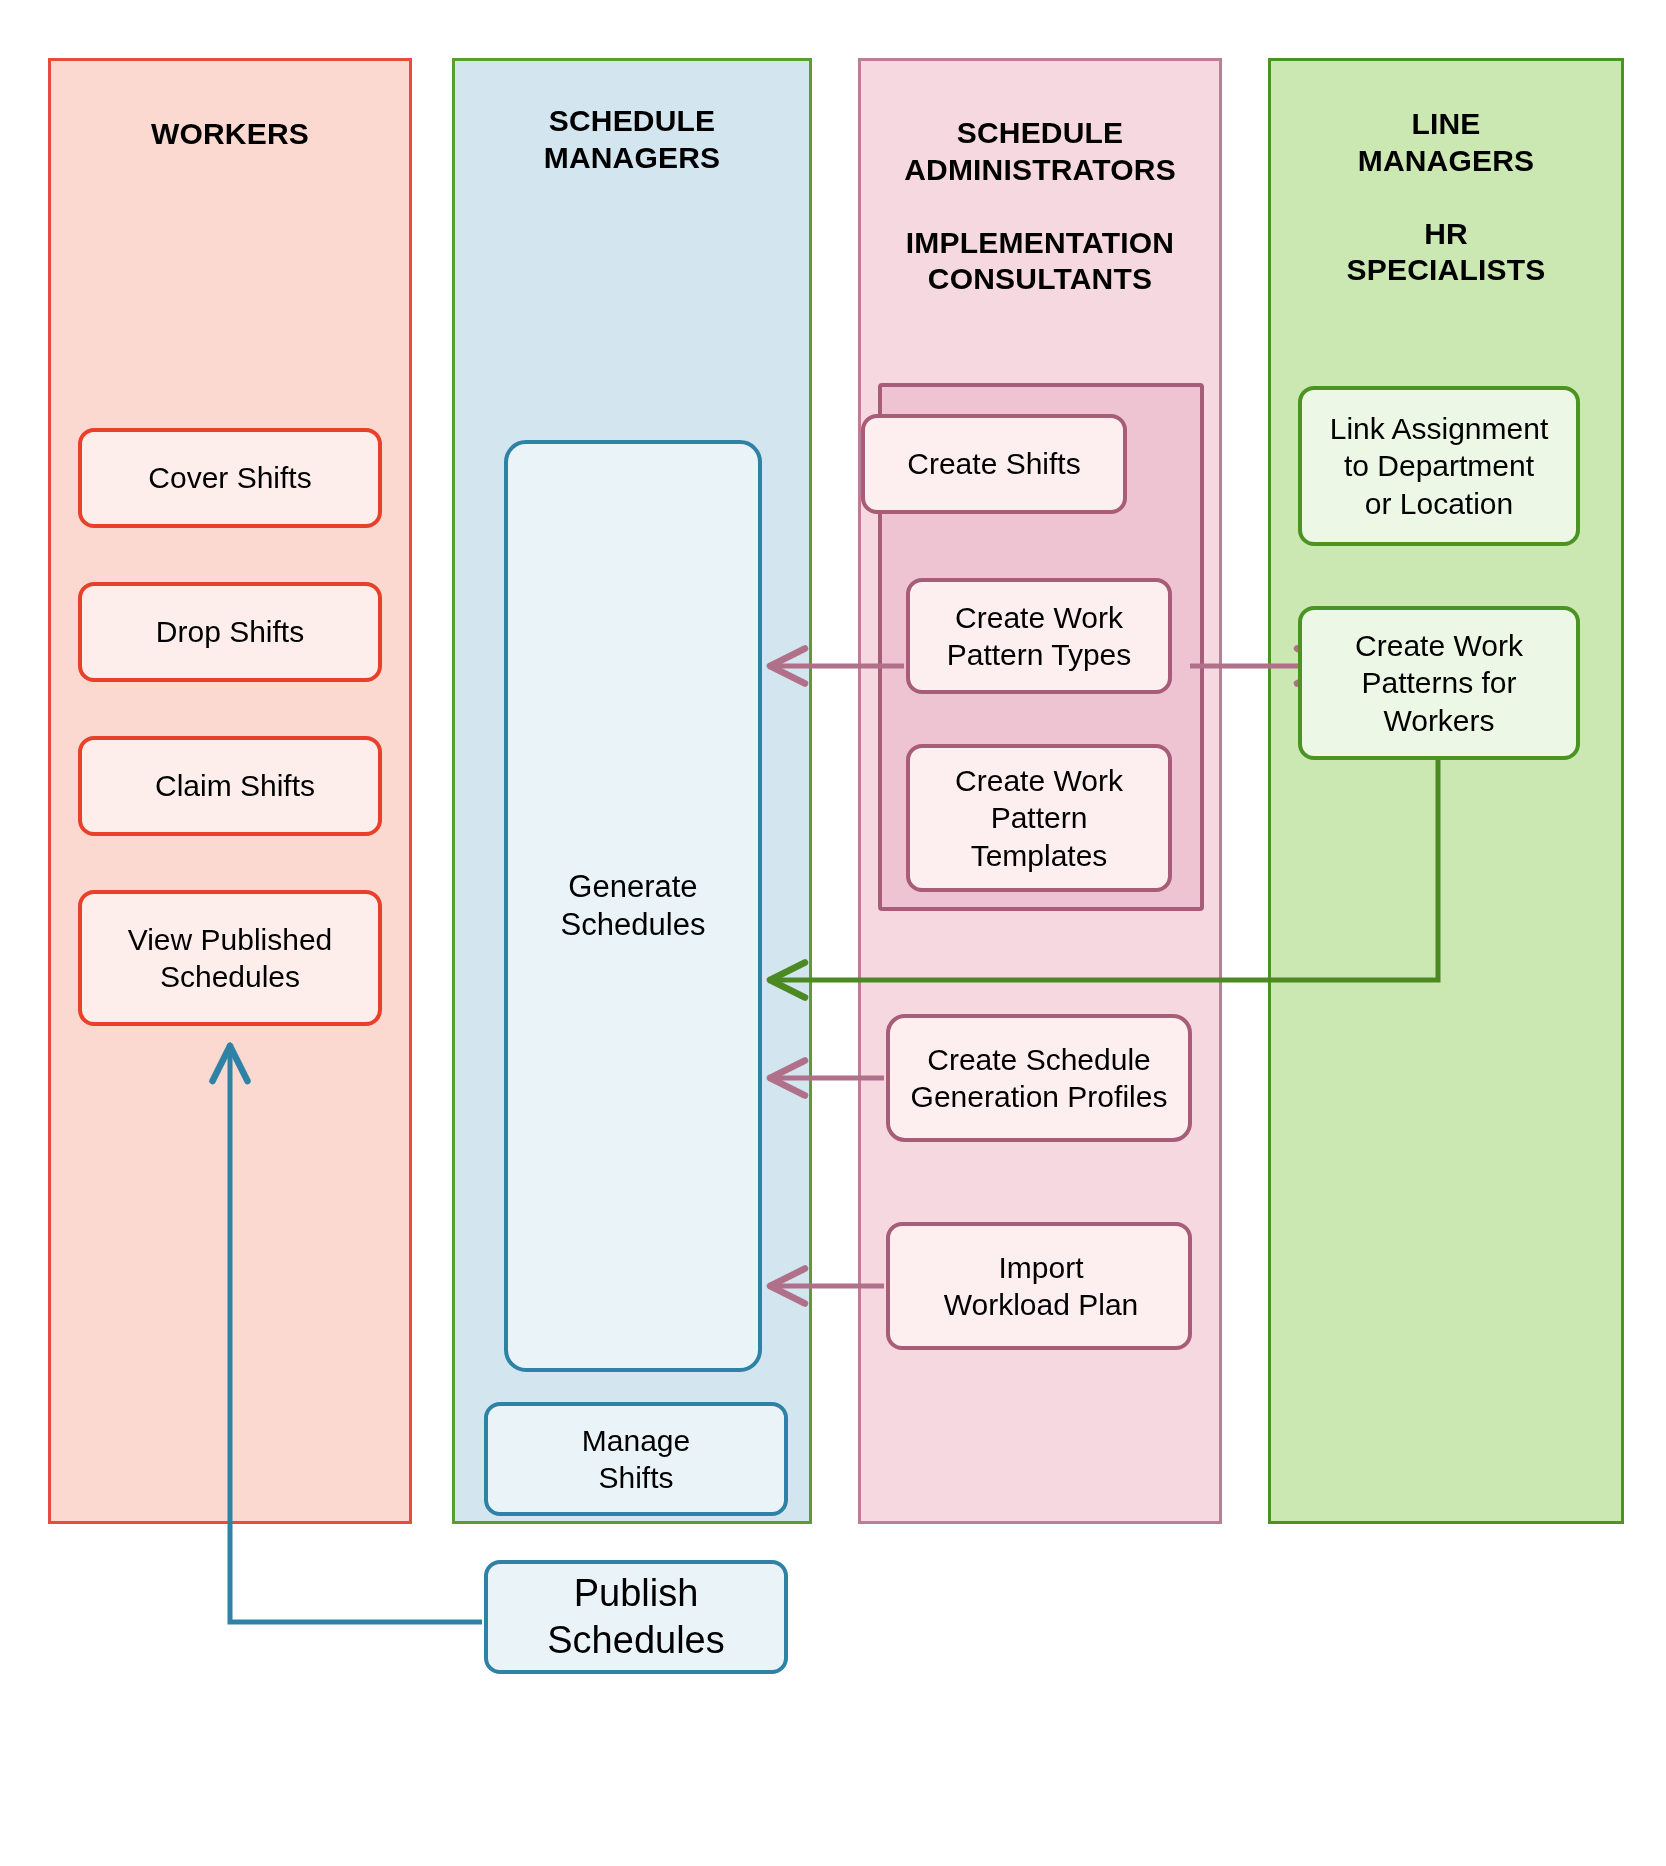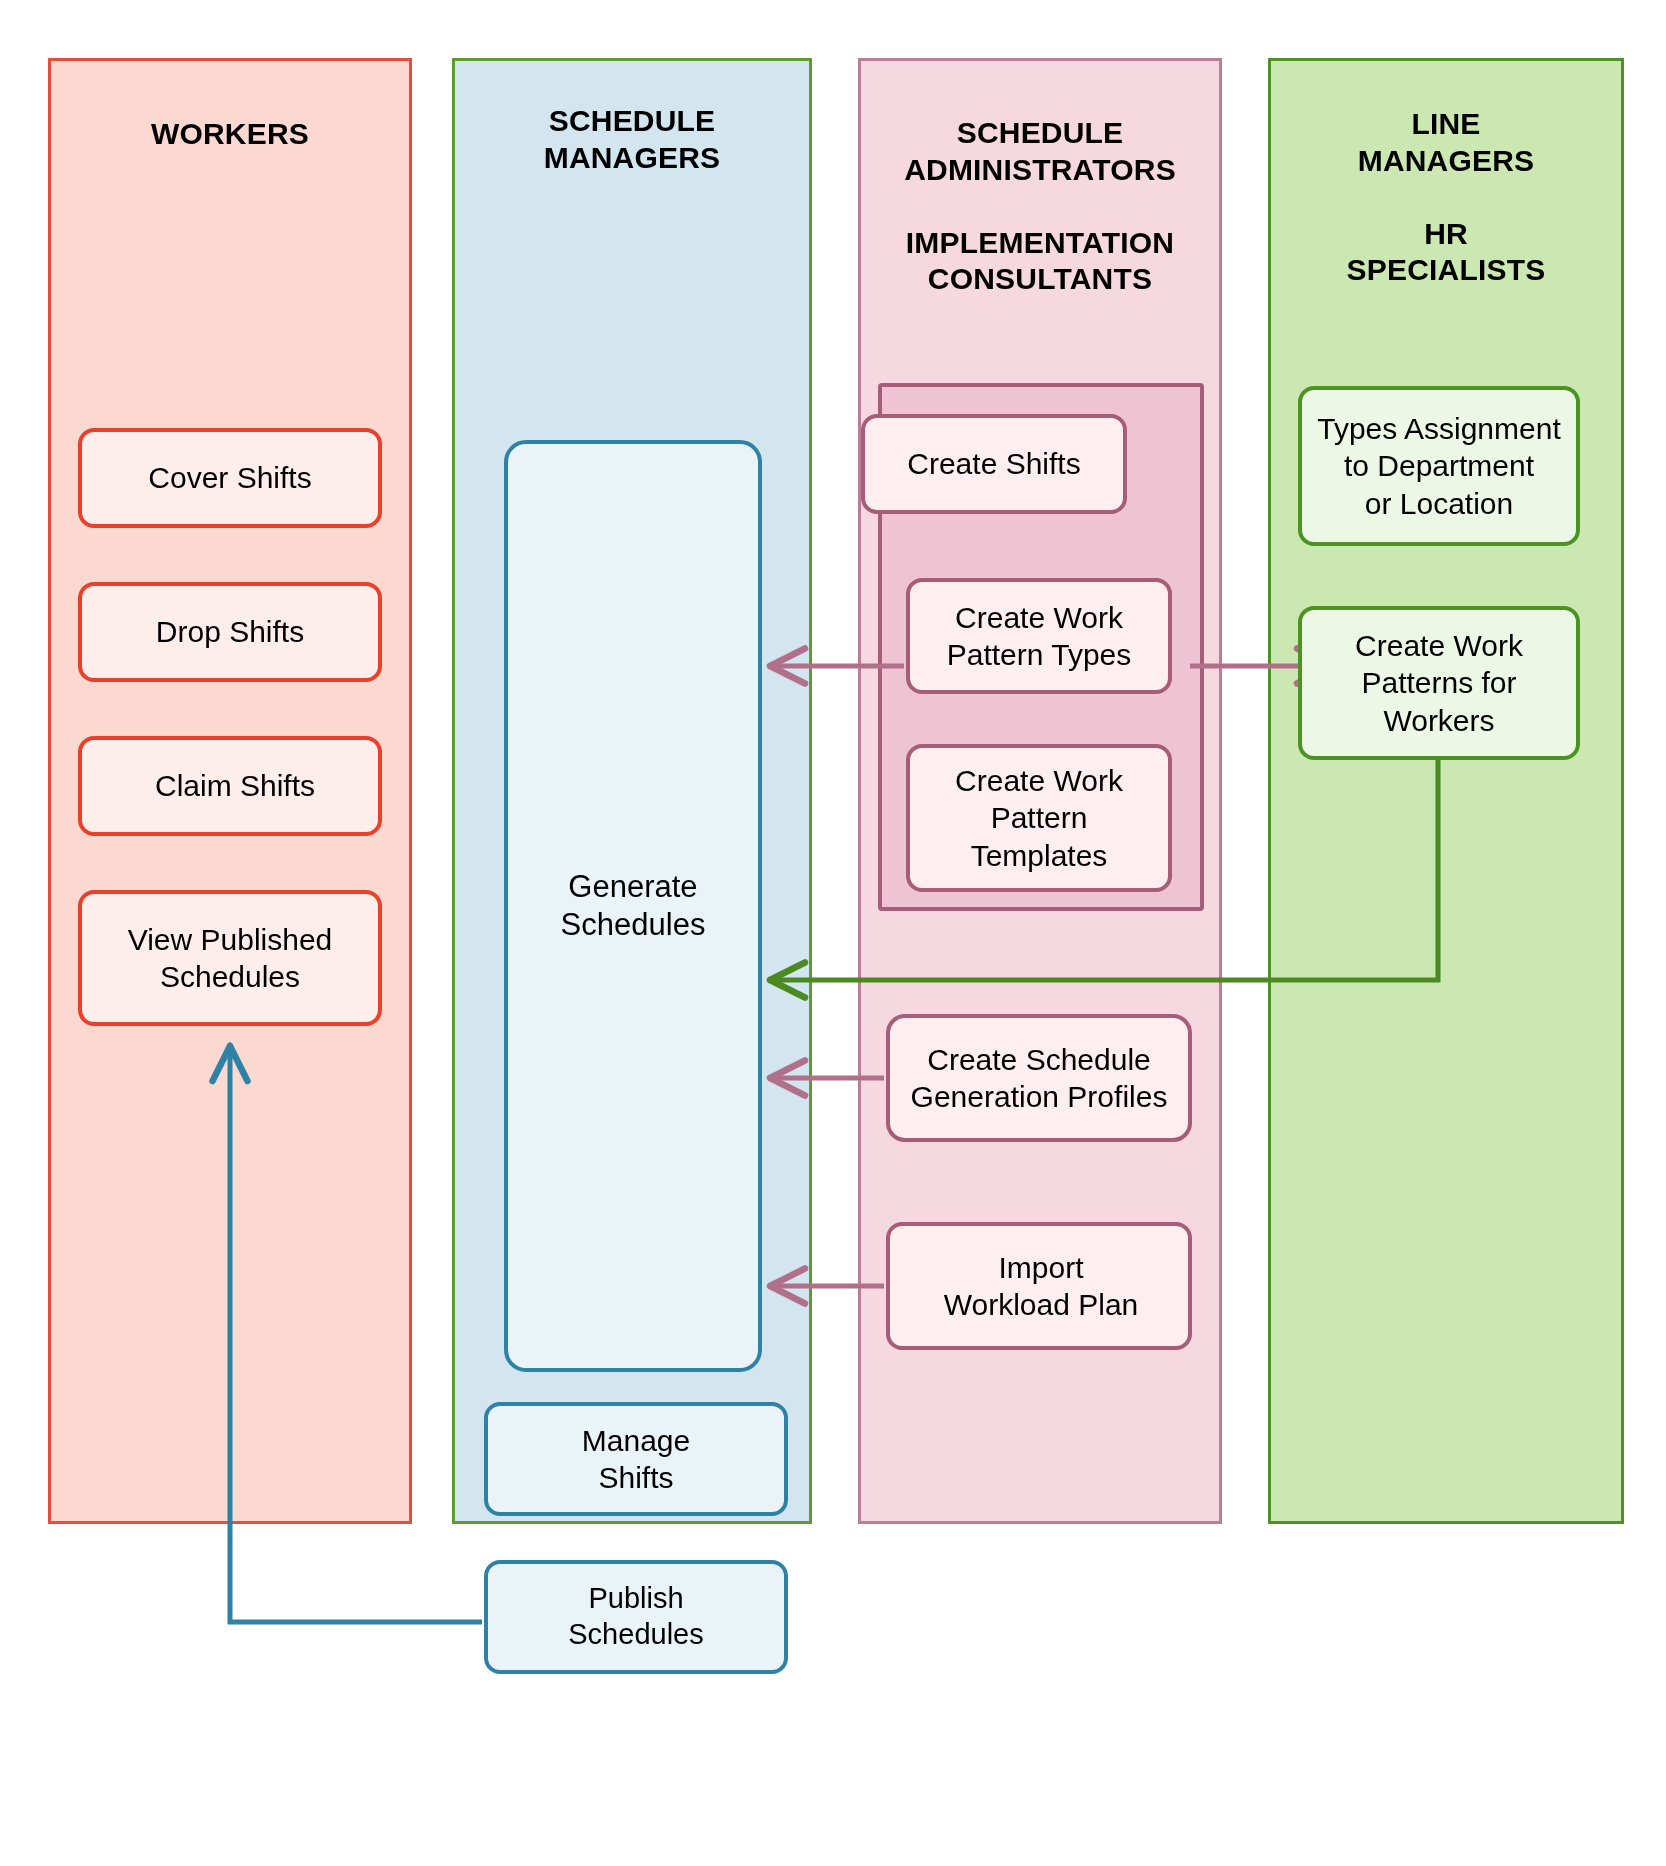--- a/index.html
+++ b/index.html
@@ -138,34 +138,34 @@
   <div class="node" style="left:78px; top:428px; width:304px; height:100px; background:#fdeeec; border-color:#e8402a; font-size:30px;">Cover Shifts</div>
   <div class="node" style="left:78px; top:582px; width:304px; height:100px; background:#fdeeec; border-color:#e8402a; font-size:30px;">Drop Shifts</div>
   <div class="node" style="left:78px; top:736px; width:304px; height:100px; background:#fdeeec; border-color:#e8402a; font-size:30px;padding-left:20px;">Claim Shifts</div>
   <div class="node" style="left:78px; top:890px; width:304px; height:136px; background:#fdeeec; border-color:#e8402a; font-size:30px;">View Published
 Schedules</div>
 
   <div class="node big-node" style="left:504px; top:392px; width:258px; height:932px; background:#eaf4f8; border-color:#2e82a6; font-size:31px; border-radius:22px;">Generate
 Schedules</div>
   <div class="node" style="left:484px; top:1402px; width:304px; height:114px; background:#eaf4f8; border-color:#2e82a6; font-size:30px;">Manage
 Shifts</div>
-  <div class="node" style="left:484px; top:1560px; width:304px; height:114px; background:#eaf4f8; border-color:#2e82a6; font-size:29px;">Publish
+  <div class="node" style="left:484px; top:1560px; width:304px; height:114px; background:#eaf4f8; border-color:#2e82a6; font-size:38px;">Publish
 Schedules</div>
 
   <div class="node" style="left:861px; top:414px; width:266px; height:100px; background:#fdeef0; border-color:#a75c78; font-size:30px;">Create Shifts</div>
   <div class="node" style="left:906px; top:578px; width:266px; height:116px; background:#fdeef0; border-color:#a75c78; font-size:30px;">Create Work
 Pattern Types</div>
   <div class="node" style="left:906px; top:744px; width:266px; height:148px; background:#fdeef0; border-color:#a75c78; font-size:30px;">Create Work
 Pattern
 Templates</div>
   <div class="node" style="left:886px; top:1014px; width:306px; height:128px; background:#fdeef0; border-color:#a75c78; font-size:30px;border-radius:19px;">Create Schedule
 Generation Profiles</div>
   <div class="node" style="left:886px; top:1222px; width:306px; height:128px; background:#fdeef0; border-color:#a75c78; font-size:30px;padding-left:14px;">Import
 Workload Plan</div>
 
-  <div class="node" style="left:1298px; top:386px; width:282px; height:160px; background:#edf7e5; border-color:#4b9424; font-size:30px;">Types Assignment
+  <div class="node" style="left:1298px; top:386px; width:282px; height:160px; background:#edf7e5; border-color:#4b9424; font-size:30px;">Link Assignment
 to Department
 or Location</div>
   <div class="node" style="left:1298px; top:606px; width:282px; height:154px; background:#edf7e5; border-color:#4b9424; font-size:30px;">Create Work
 Patterns for
 Workers</div>
 
 </div>
 
 </body></html>

